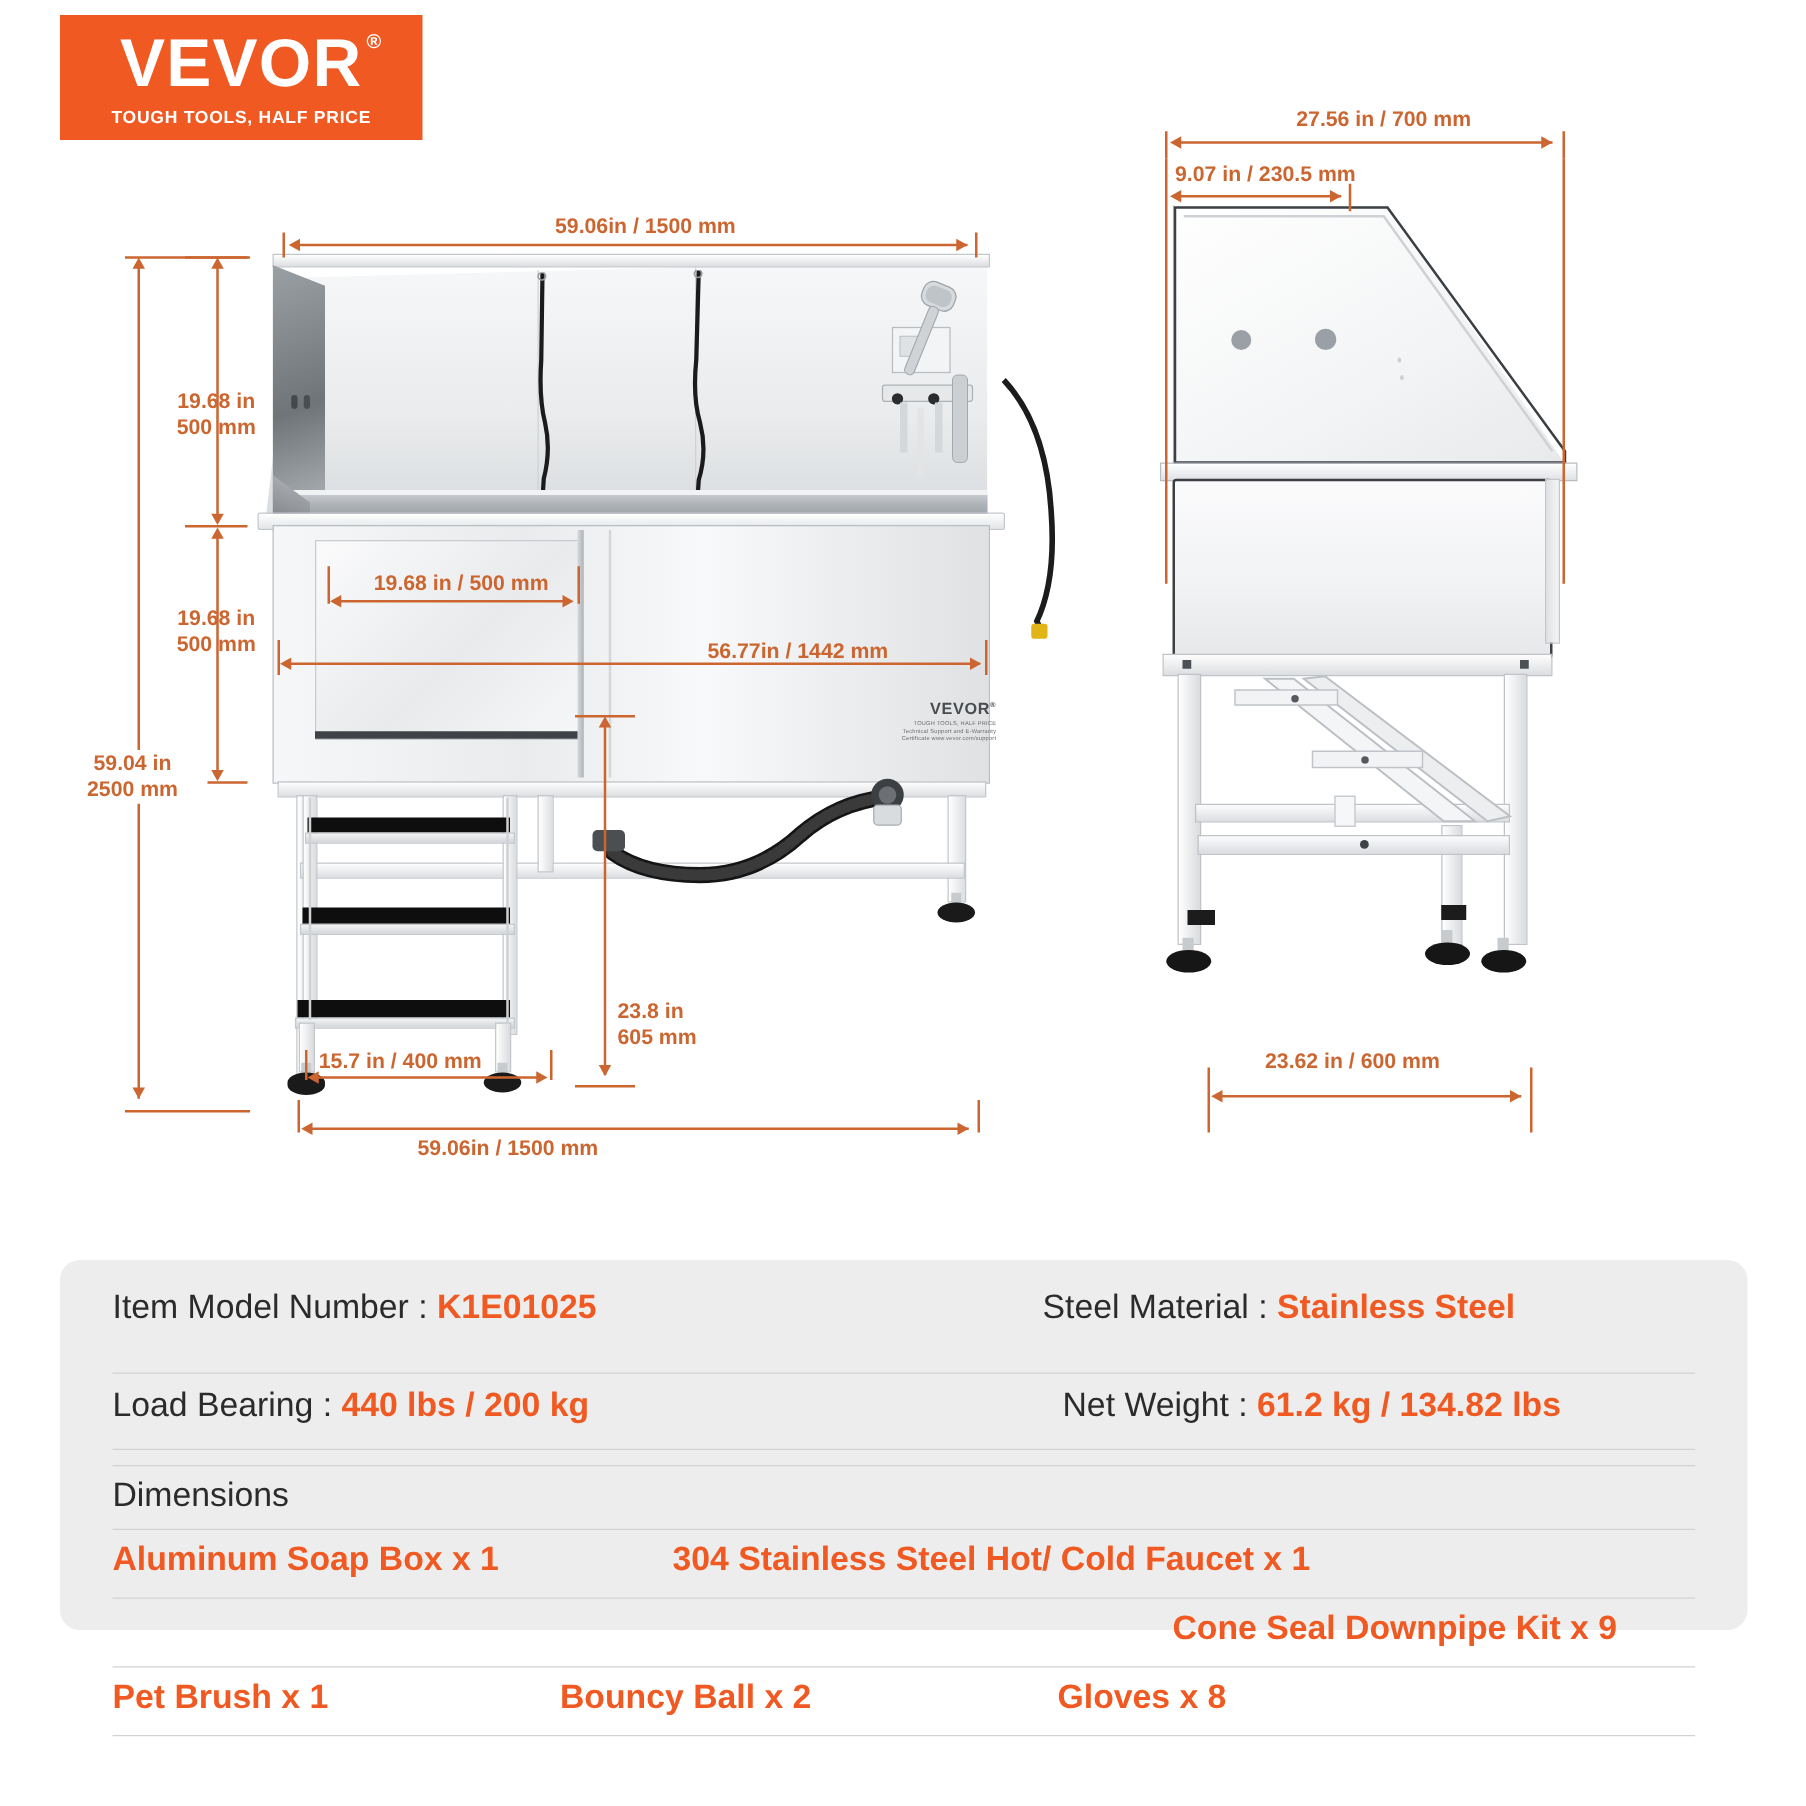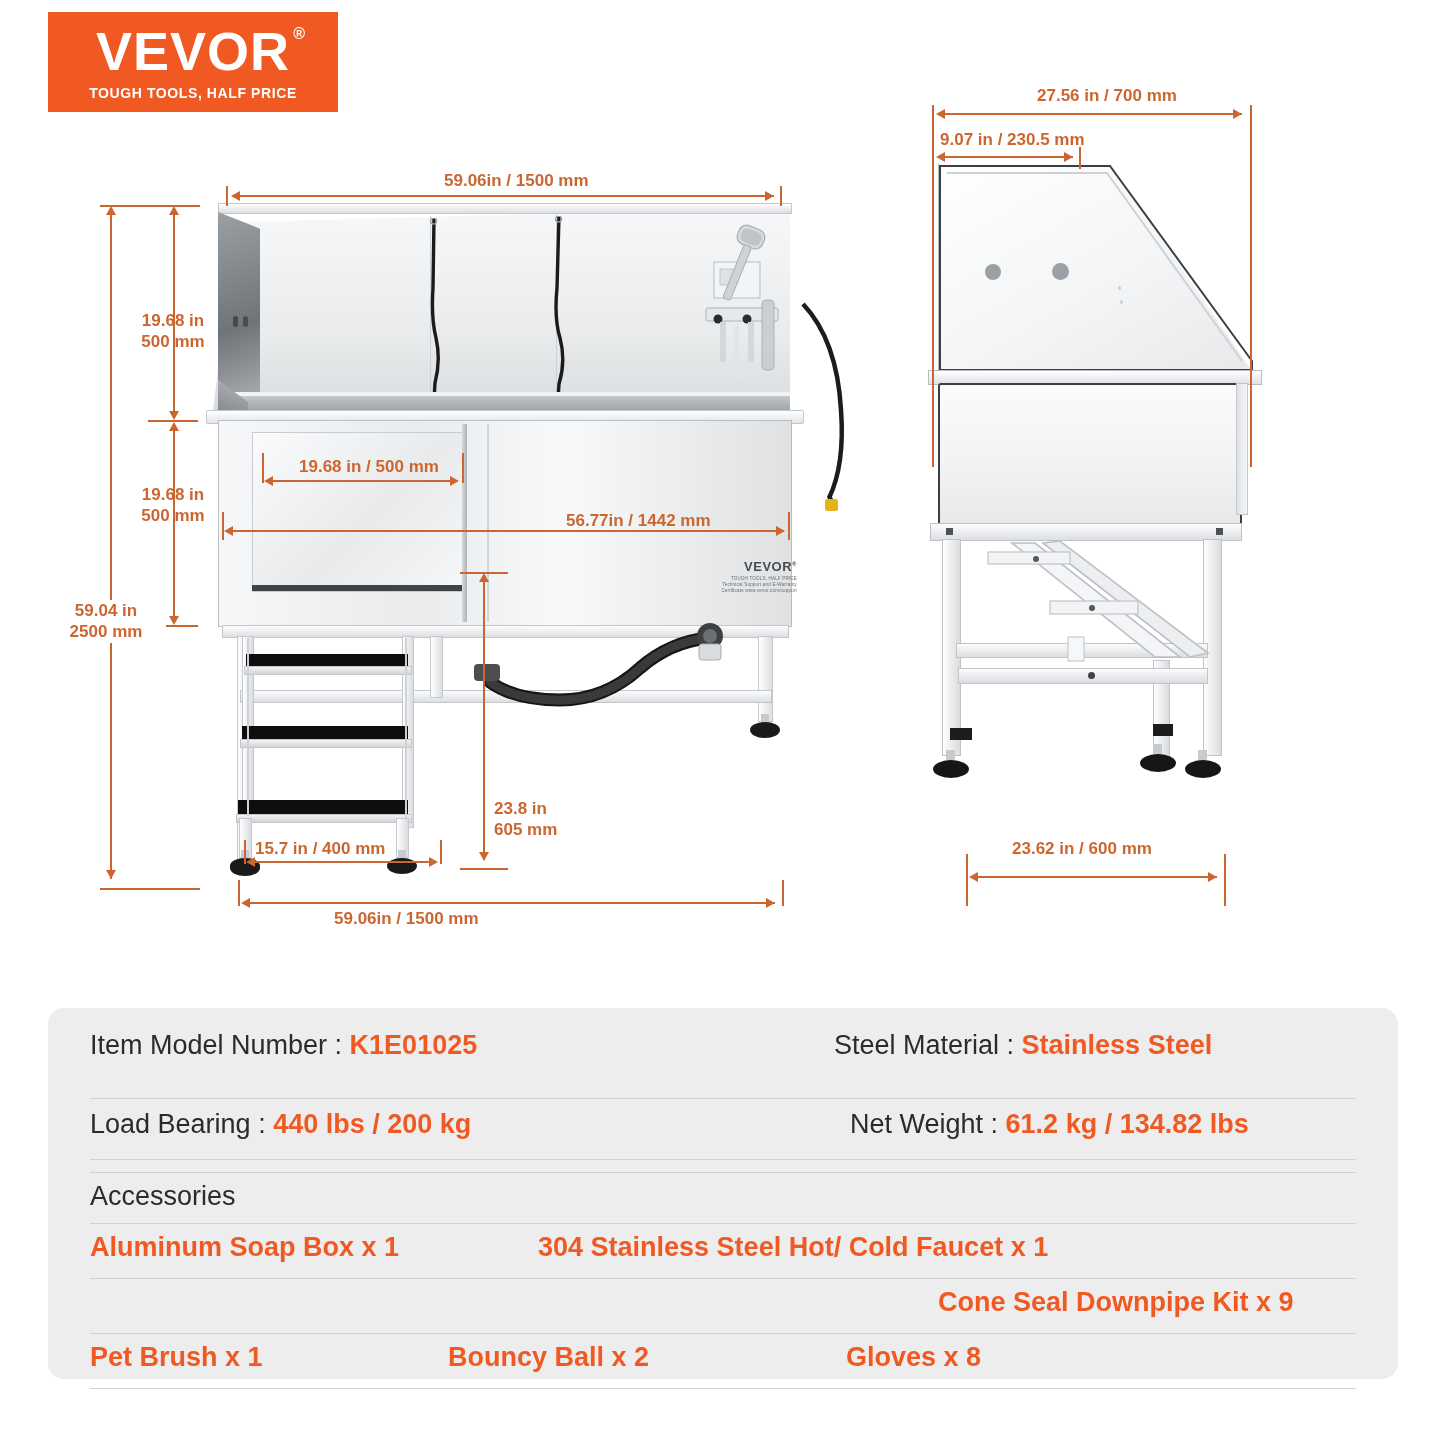--- a/index.html
+++ b/index.html
@@ -27,21 +27,21 @@
   .av-u{border-bottom:9px solid #CC6630;}
   .av-d{border-top:9px solid #CC6630;}
 
   
   .metal{background:linear-gradient(180deg,#fdfdfd 0%,#f2f3f4 40%,#e4e6e8 75%,#f4f5f6 100%);}
   .metal-v{background:linear-gradient(90deg,#f6f7f8 0%,#e9ebec 35%,#f8f9fa 60%,#dfe1e3 100%);}
   .metal-dk{background:linear-gradient(180deg,#c9ccd0 0%,#aeb3b8 45%,#9ba0a6 100%);}
   .edge{border:1px solid #b9bec3;}
 
   
-  #spec{left:48px;top:1008px;width:1350px;height:371px;background:#ededed;border-radius:16px;}
+  #spec{left:48px;top:1008px;width:1350px;height:296px;background:#ededed;border-radius:16px;}
   .specrow{position:relative;padding:0 42px;}
   .divider{height:1px;background:#d2d2d2;margin:0 42px;}
   .lab{color:#2b2b2b;font-size:27px;}
   .val{color:#F05A22;font-weight:bold;font-size:27px;}
   .acc{color:#F05A22;font-weight:bold;font-size:27px;}
 
   
   .sticker{font-size:7px;color:#6a6d70;line-height:1.35;text-align:right;}
   .sticker .b{font-size:13px;font-weight:bold;letter-spacing:.5px;color:#4a4d50;}
   .sticker .t{font-size:4.5px;letter-spacing:.2px;}
@@ -368,21 +368,21 @@
     </span>
     <span class="abs" style="left:802px;top:10px;">
       <span class="lab">Net Weight : </span><span class="val">61.2 kg / 134.82 lbs</span>
     </span>
   </div>
   <div class="divider" style="margin-top:12px;"></div>
 
   <div class="divider" style="margin-top:12px;"></div>
 
   <div class="specrow" style="height:44px;">
-    <span class="abs lab" style="left:42px;top:8px;">Accessories</span>
+    <span class="abs lab" style="left:42px;top:8px;">Dimensions</span>
   </div>
   <div class="divider" style="margin-top:6px;"></div>
 
   <div class="specrow" style="height:48px;">
     <span class="abs acc" style="left:42px;top:8px;">Aluminum Soap Box x 1</span>
     <span class="abs acc" style="left:490px;top:8px;">304 Stainless Steel Hot/ Cold Faucet x 1</span>
   </div>
   <div class="divider" style="margin-top:6px;"></div>
 
   <div class="specrow" style="height:48px;">

